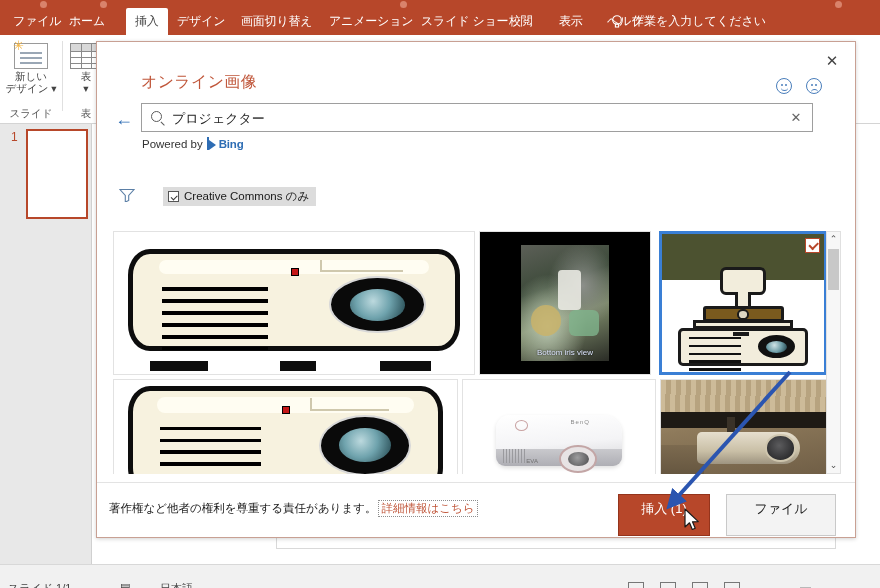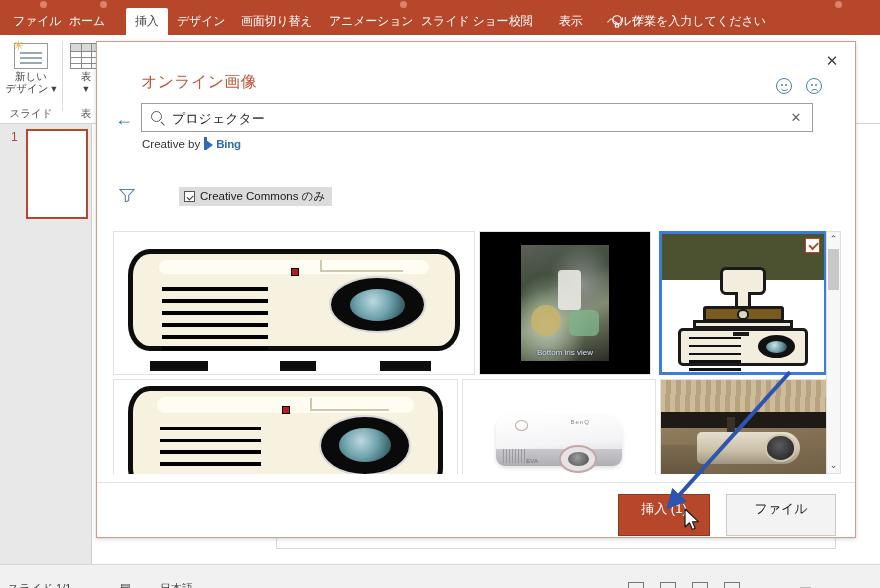--- a/index.html
+++ b/index.html
@@ -169,21 +169,21 @@
     content:""; position:absolute; left:3px; top:3px;
     border-left:7px solid #2e6db4; border-top:5px solid transparent;
     border-bottom:5px solid transparent;
   }
   .bing-word { font-weight:bold; color:#2e6db4; font-size:11.5px; letter-spacing:-.2px;}
 
   .filter-icn {
     position:absolute; left:22px; top:146px; width:16px; height:14px;
   }
   .cc-chip {
-    position:absolute; left:82px; top:145px; height:19px;
+    position:absolute; left:66px; top:145px; height:19px;
     background:#dcdcdc; padding:0 7px 0 5px;
     display:flex; align-items:center; cursor:pointer;
   }
   .cc-box {
     width:11px; height:11px; background:#fff; border:1px solid #555;
     position:relative; margin-right:5px;
   }
   .cc-box:after{
     content:""; position:absolute; left:2px; top:2.5px; width:5px; height:2.5px;
     border-left:1.4px solid #333; border-bottom:1.4px solid #333;
@@ -514,21 +514,21 @@
 
     <div class="dlg-back">←</div>
 
     <div class="search-wrap">
       <span class="search-icn"></span>
       <span class="search-val" title="Bing で検索">プロジェクター</span>
       <span class="search-clear">✕</span>
     </div>
 
     <div class="powered">
-      <span>Creative by</span><span class="bing-glyph"></span><span class="bing-word">Bing</span>
+      <span>Powered by</span><span class="bing-glyph"></span><span class="bing-word">Bing</span>
     </div>
 
     <span class="filter-icn">
       <svg viewBox="0 0 16 14" width="16" height="14">
         <path d="M1 1.5h14l-5.3 6v5l-3.4 1.6v-6.6z" fill="none" stroke="#5b7fa6" stroke-width="1.1"></path>
       </svg>
     </span>
 
     <div class="cc-chip">
       <span class="cc-box"></span>
@@ -641,20 +641,23 @@
       </div>
     </div>
 
     <div class="scroll">
       <div class="sc-arrow up">⌃</div>
       <div class="sc-thumb"></div>
       <div class="sc-arrow down">⌄</div>
     </div>
 
     <div class="dlg-footer">
+      <div class="footer-note">
+        <span>著作権など他者の権利を尊重する責任があります。</span><a class="footer-link" href="#">詳細情報はこちら</a>
+      </div>
       <div class="btn primary btn-insert">挿入 (1)</div>
       <div class="btn btn-cancel">ファイル</div>
     </div>
   </div>
 
   <svg class="anno">
     <defs>
       <marker id="arrowhead" markerWidth="5" markerHeight="5" refX="2.5" refY="2.5" orient="auto">
         <path d="M0,0 L5,2.5 L0,5 z" fill="#2b55b0"></path>
       </marker>

